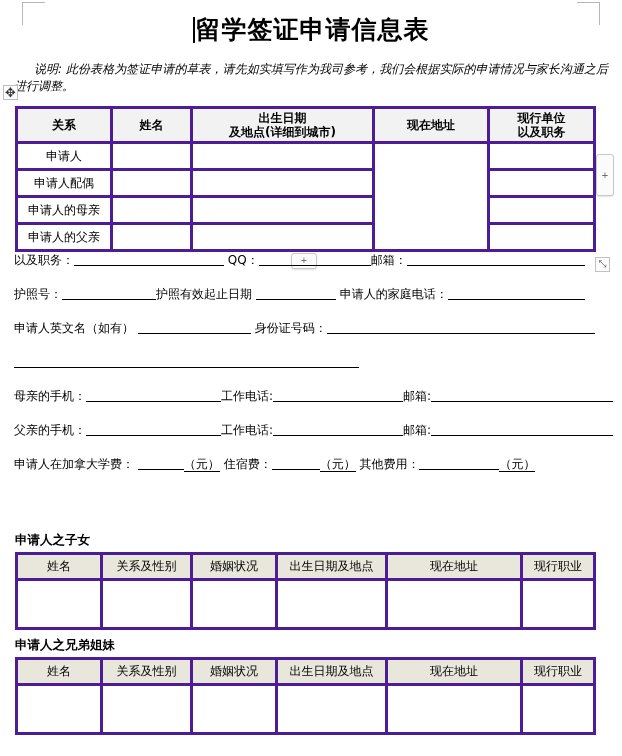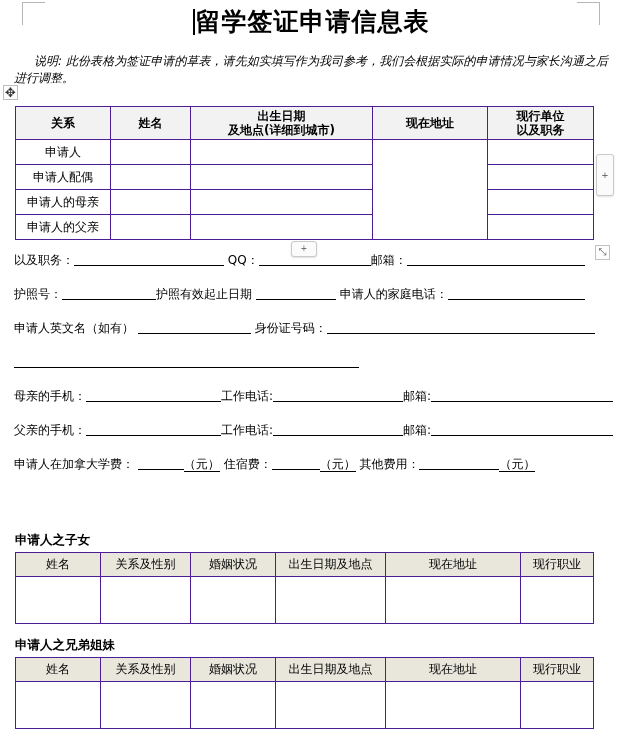--- a/index.html
+++ b/index.html
@@ -22,21 +22,21 @@
     width: 22px;
     height: 22px;
     pointer-events: none;
   }
   .margin-mark.tl { left: 22px;  top: 2px;  border-left: 1px solid #b6b6b6; border-top: 1px solid #b6b6b6; }
   .margin-mark.tr { right: 22px; top: 2px;  border-right: 1px solid #b6b6b6; border-top: 1px solid #b6b6b6; }
 
   
   .doc-title-wrap {
     text-align: center;
-    padding-top: 6px;
+    padding-top: 14px;
     position: relative;
   }
   .doc-title {
     display: inline-block;
     font-family: "DejaVu Serif", "Liberation Serif", serif;
     font-size: 25px;
     font-weight: 700;
     letter-spacing: 1px;
     line-height: 1.25;
     position: relative;
@@ -76,21 +76,21 @@
     background: #fdfdfd;
     user-select: none;
   }
 
   
   table.doc-table {
     border-collapse: collapse;
     table-layout: fixed;
   }
   table.doc-table td, table.doc-table th {
-    border: 1px solid #4c1d95;
+    border: 3px solid #4c1d95;
     font-size: 12px;
     font-weight: normal;
     padding: 0 3px;
     vertical-align: middle;
     font-family: "DejaVu Sans", "Liberation Sans", sans-serif;
   }
 
   
   .main-table-wrap {
     position: absolute;

